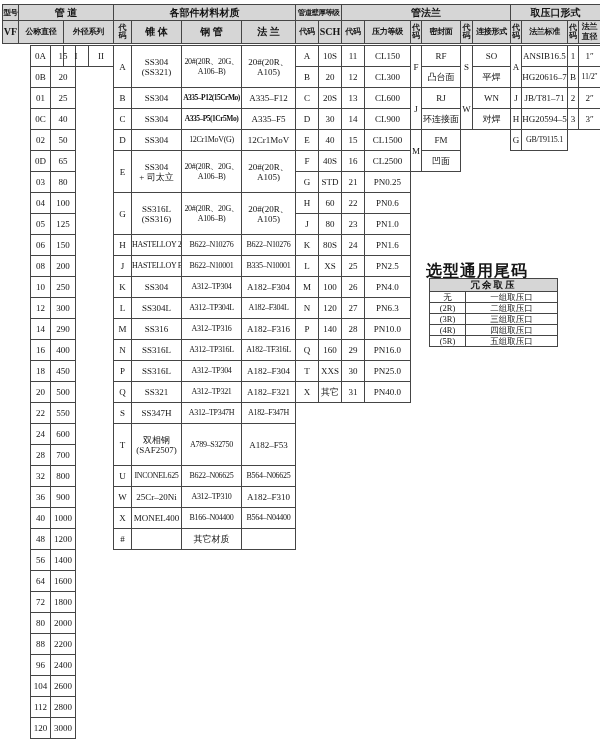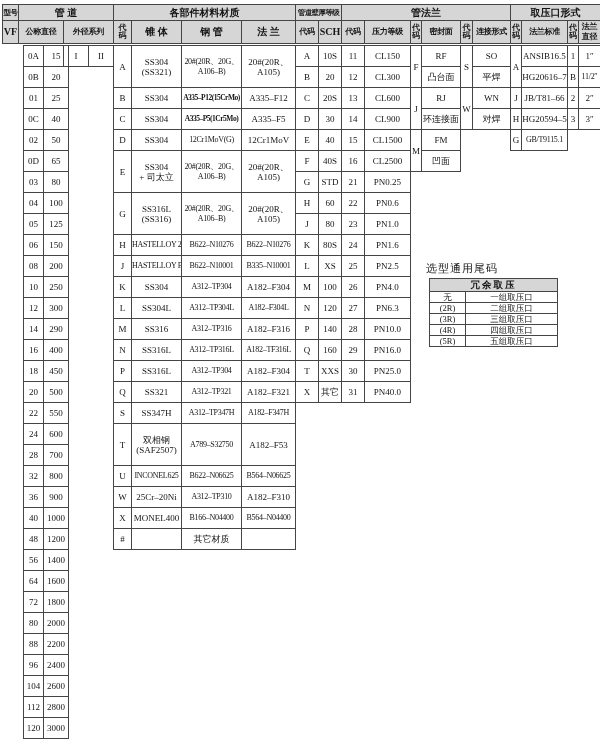--- a/index.html
+++ b/index.html
@@ -16,21 +16,21 @@
   .hsq{font-size:7.5px !important;letter-spacing:-0.6px;}
   .sm{font-size:8px !important;letter-spacing:-0.3px;}
   .xs{font-size:7.5px !important;letter-spacing:-0.5px;font-weight:bold;}
   .vtxt{white-space:normal !important;word-break:break-all;font-size:8px !important;
     line-height:8.5px !important;padding:0 1px !important;}
   .wrap2{white-space:normal !important;word-break:break-all;line-height:10px !important;margin-top:36px;}
   #suffix-table td{font-size:8.5px;line-height:9px;}
   #suffix-table tr{height:11px;}
   #suffix-table tr.sfx-head{height:13px;border-radius:6px;}
   #suffix-table tr.sfx-head td{background:#d6d6d6;font-weight:bold;font-size:9.5px;letter-spacing:2px;}
-  .title{position:absolute;font-size:11px;font-weight:normal;letter-spacing:1px;}
+  .title{position:absolute;font-size:16px;font-weight:bold;letter-spacing:1px;}
 </style>
 </head>
 <body>
 
 <div class="page">
 
   <table class="t" id="header-table" style="left:2px;top:4px;width:598px;">
     <colgroup>
       <col style="width:16px">
         <col style="width:20px">
@@ -80,21 +80,21 @@
       <td class="vtxt">代码</td>
       <td class="sm">连接形式</td>
       <td class="vtxt">代码</td>
       <td class="sm">法兰标准</td>
       <td class="vtxt">代码</td>
       <td class="wrap2 sm">法兰直径</td>
     </tr>
   </tbody>
     </table>
 
-  <table class="t rows21" style="left:23px;top:45px;width:45px;padding-left:30px;">
+  <table class="t rows21" style="left:30px;top:45px;width:45px;padding-left:30px;">
     <colgroup>
         <col style="width:20px">
         <col style="width:25px">
       </colgroup>
     <tbody id="pipe-body">
         <tr>
           <td>0A</td>
           <td>15</td>
         </tr>
         <tr>
@@ -593,21 +593,21 @@
           <td>1</td>
           <td>1″</td>
         </tr>
         <tr>
           <td>HG20616–7</td>
           <td>B</td>
           <td class="sm">11/2″</td>
         </tr>
         <tr>
           <td>J</td>
-          <td>JB/T81–66</td>
+          <td>JB/T81–71</td>
           <td>2</td>
           <td>2″</td>
         </tr>
         <tr>
           <td>H</td>
           <td>HG20594–5</td>
           <td>3</td>
           <td>3″</td>
         </tr>
         <tr>

